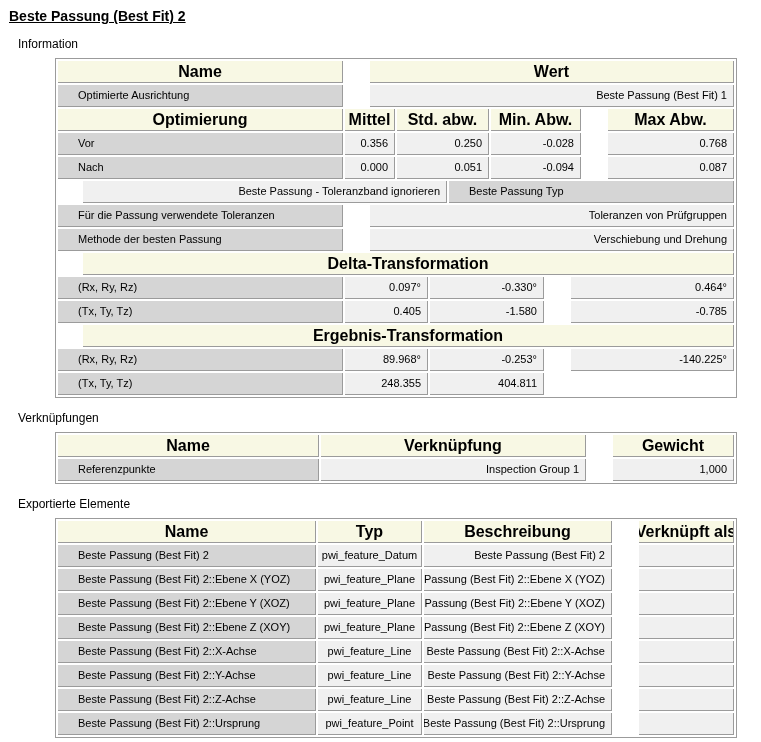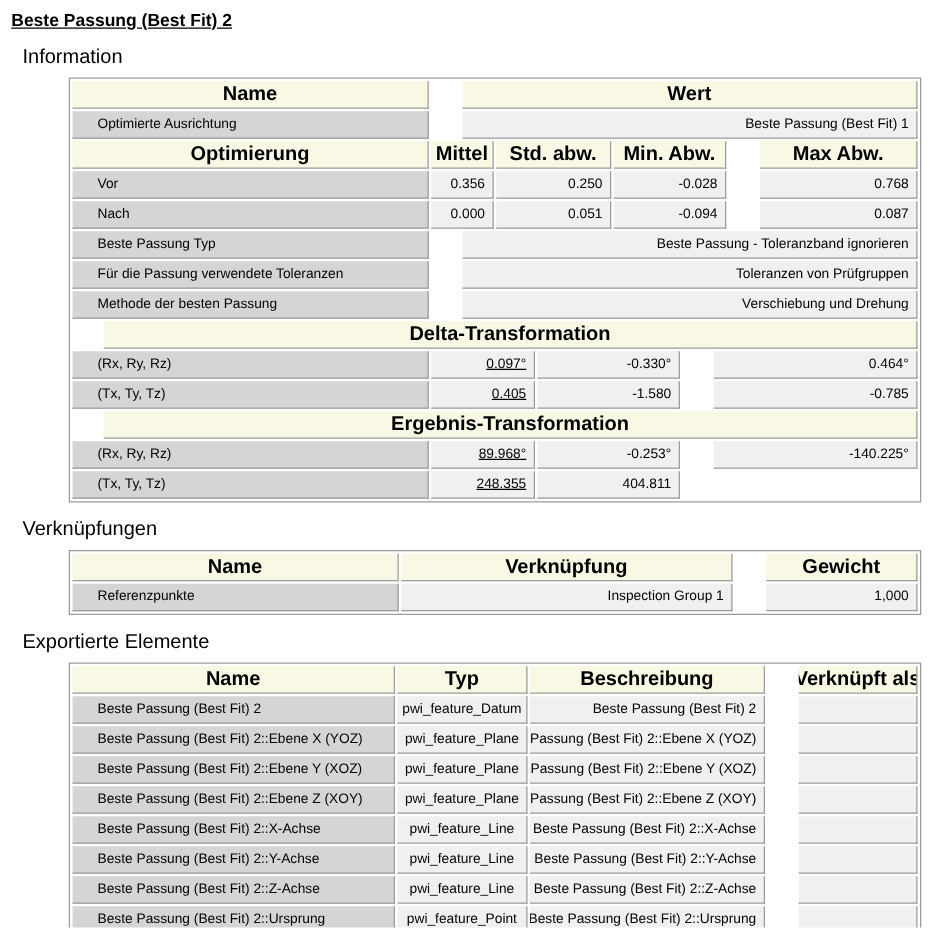--- a/index.html
+++ b/index.html
@@ -7,21 +7,21 @@
     width:761px;height:742px;box-sizing:border-box;
     padding:6px 0 0 8px;
     font-family:"Liberation Sans","DejaVu Sans",sans-serif;
     color:#000;
   }
   .title{
     font-size:14px;font-weight:bold;text-decoration:underline;
     margin:2px 0 0 1px;
   }
   .section-label{
-    font-size:16px;
+    font-size:12px;
     margin:13px 0 7px 10px;
   }
   .tbl{
     width:682px;margin-left:47px;box-sizing:border-box;
     border:1px solid #9b9b9b;background:#ffffff;
     padding:2px;
     display:flex;flex-direction:column;gap:2px;
   }
   .row{display:flex;gap:2px;height:22px;}
   .cell{
@@ -34,21 +34,21 @@
   .hd{background:#f8f8e4;font-weight:bold;font-size:16px;justify-content:center;}
   .nm{background:#d5d5d5;justify-content:flex-start;padding-left:20px;}
   .val{background:#f0f0f0;justify-content:flex-end;}
   .ctr{background:#f0f0f0;justify-content:center;}
   .fx{flex:1;margin-left:25px;}
   
   .w-name{width:285px;}
   .w-m{width:50px;}
   .w-s{width:92px;}
   .w-mi{width:90px;}
-  .w-d1{width:83px;text-decoration:underline;}
+  .w-d1{width:83px;}
   .w-d2{width:114px;padding-left:36px;}
   
   .w2-name{width:261px;}
   .w2-v{width:265px;}
   
   .w3-name{width:258px;}
   .w3-typ{width:104px;}
   .w3-b{width:188px;}
 </style>
 </head>
@@ -82,22 +82,22 @@
     <div class="cell val fx">0.768</div>
   </div>
   <div class="row">
     <div class="cell nm w-name">Nach</div>
     <div class="cell val w-m">0.000</div>
     <div class="cell val w-s">0.051</div>
     <div class="cell val w-mi">-0.094</div>
     <div class="cell val fx">0.087</div>
   </div>
   <div class="row">
+    <div class="cell val fx">Beste Passung  - Toleranzband ignorieren</div>
     <div class="cell nm w-name">Beste Passung Typ</div>
-    <div class="cell val fx">Beste Passung  - Toleranzband ignorieren</div>
   </div>
   <div class="row">
     <div class="cell nm w-name">Für die Passung verwendete Toleranzen</div>
     <div class="cell val fx">Toleranzen von Prüfgruppen</div>
   </div>
   <div class="row">
     <div class="cell nm w-name">Methode der besten Passung</div>
     <div class="cell val fx">Verschiebung und Drehung</div>
   </div>
   <div class="row">

